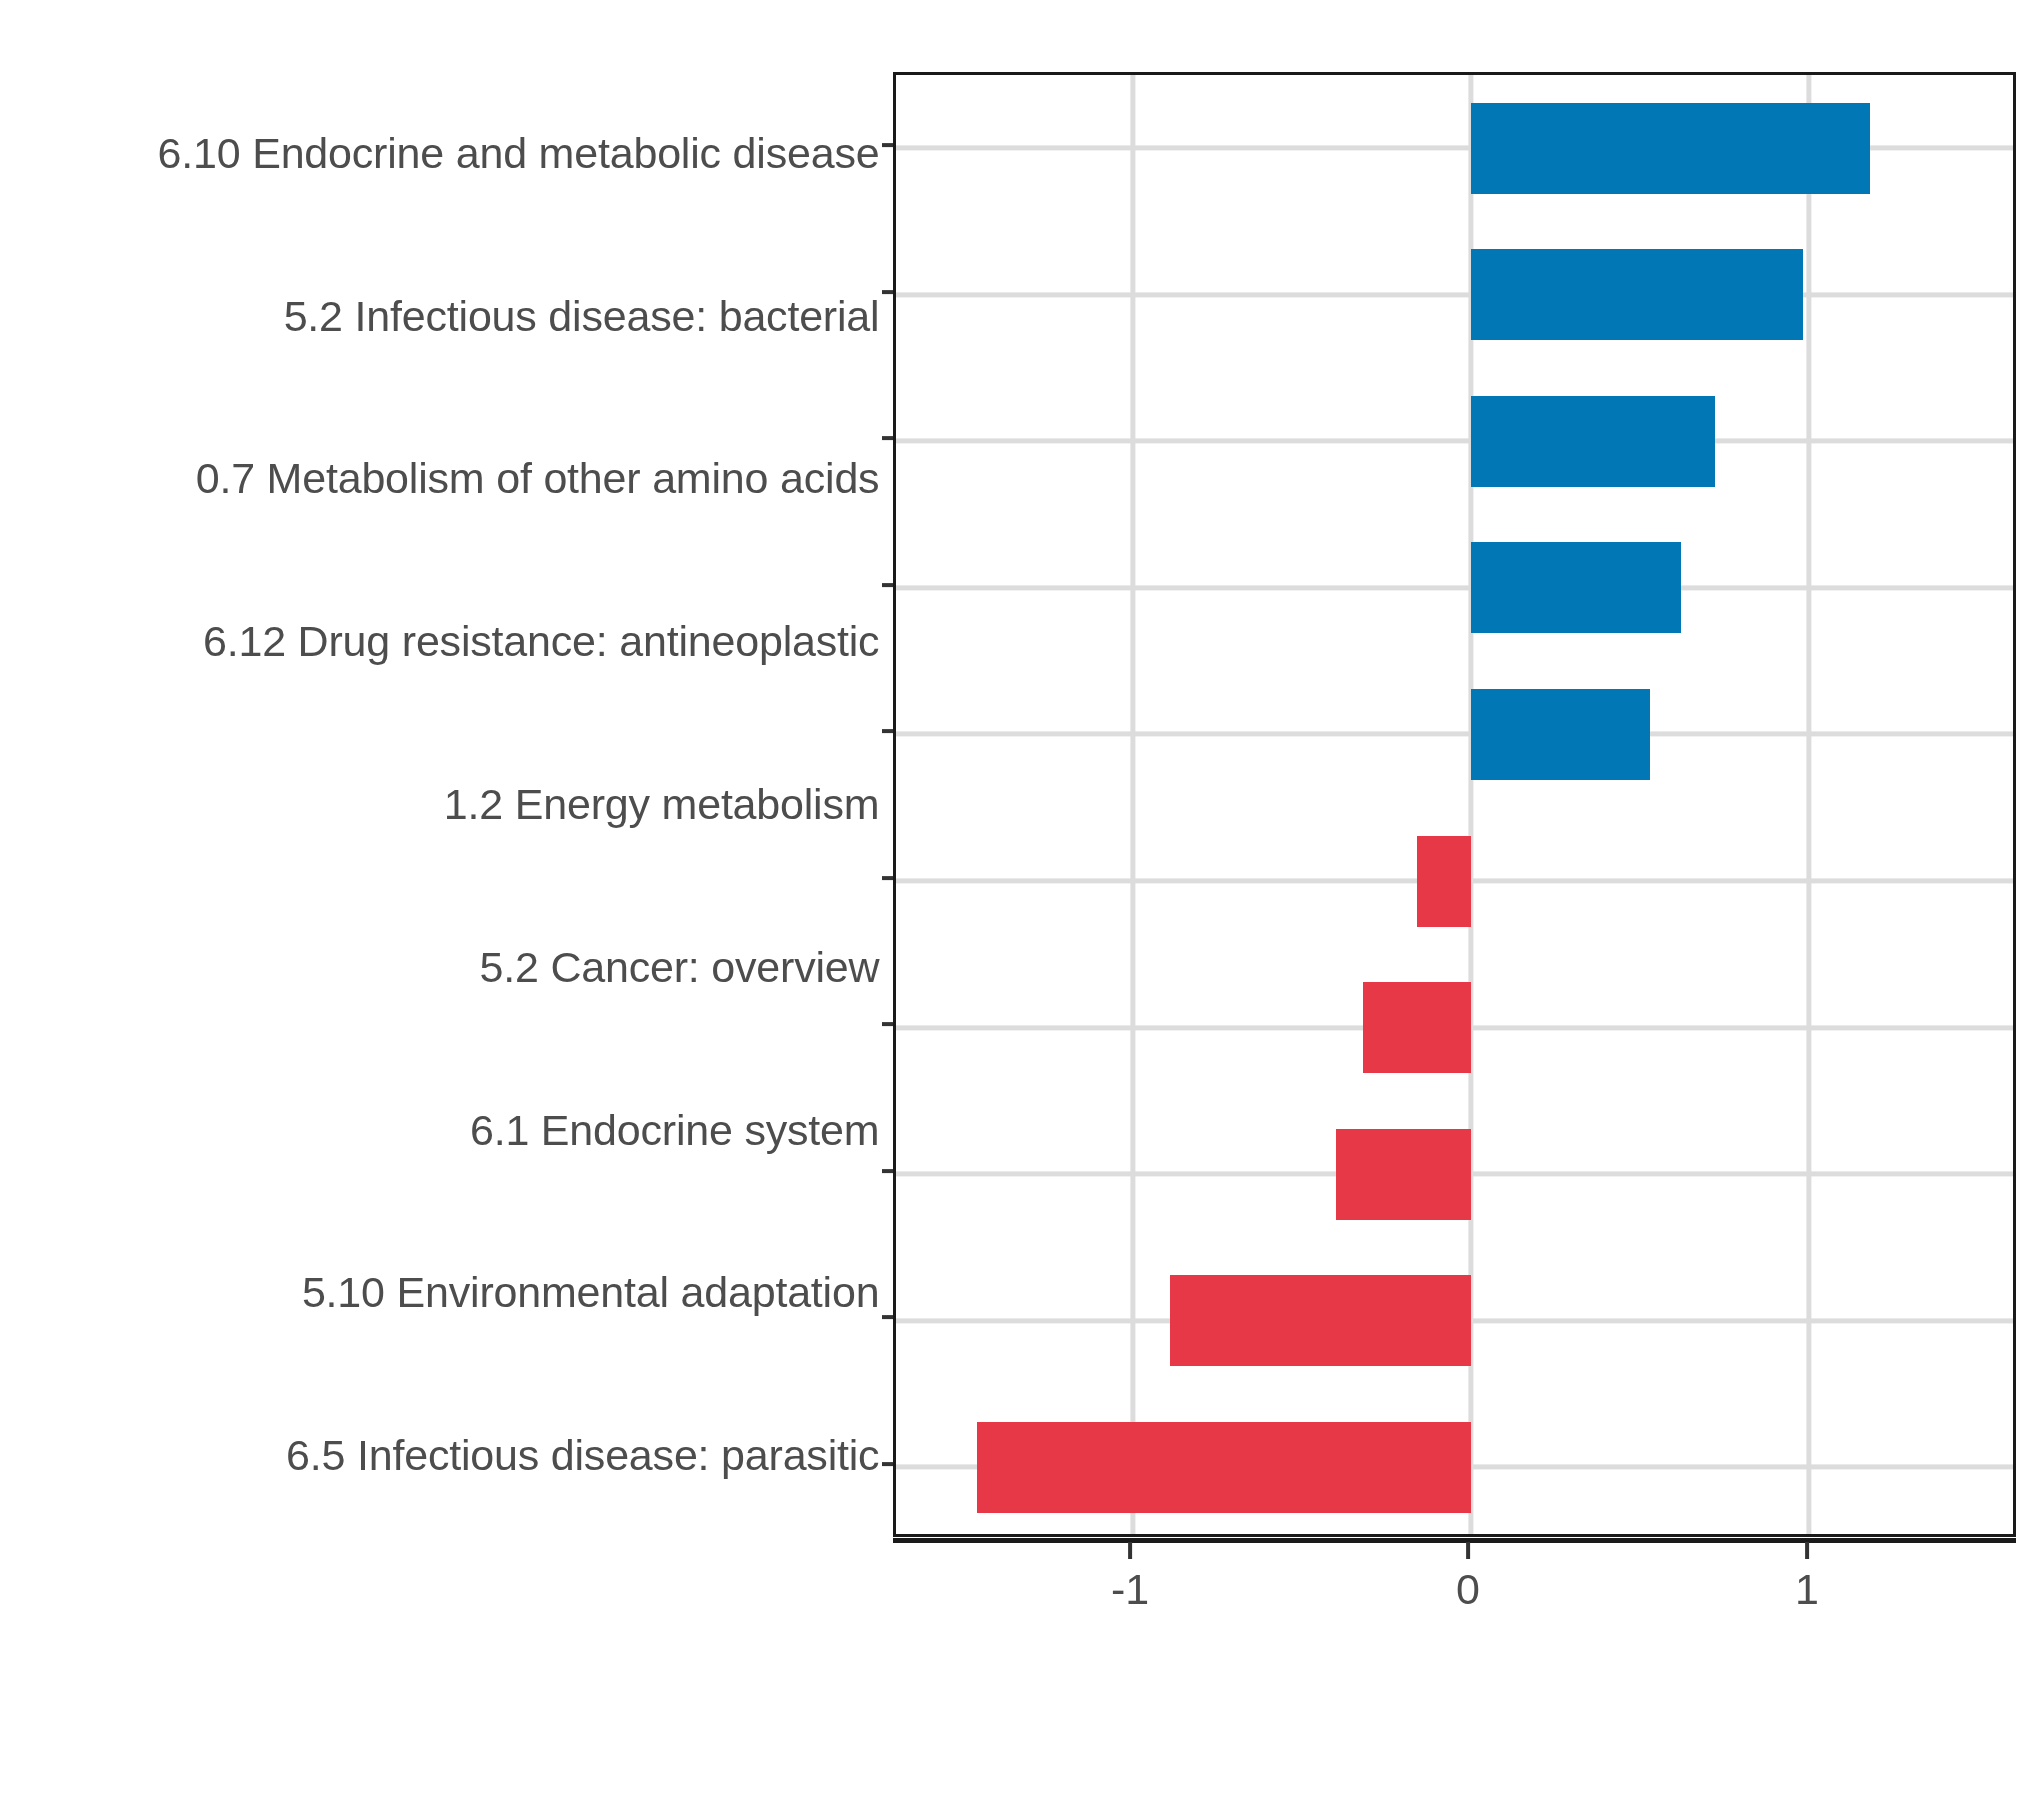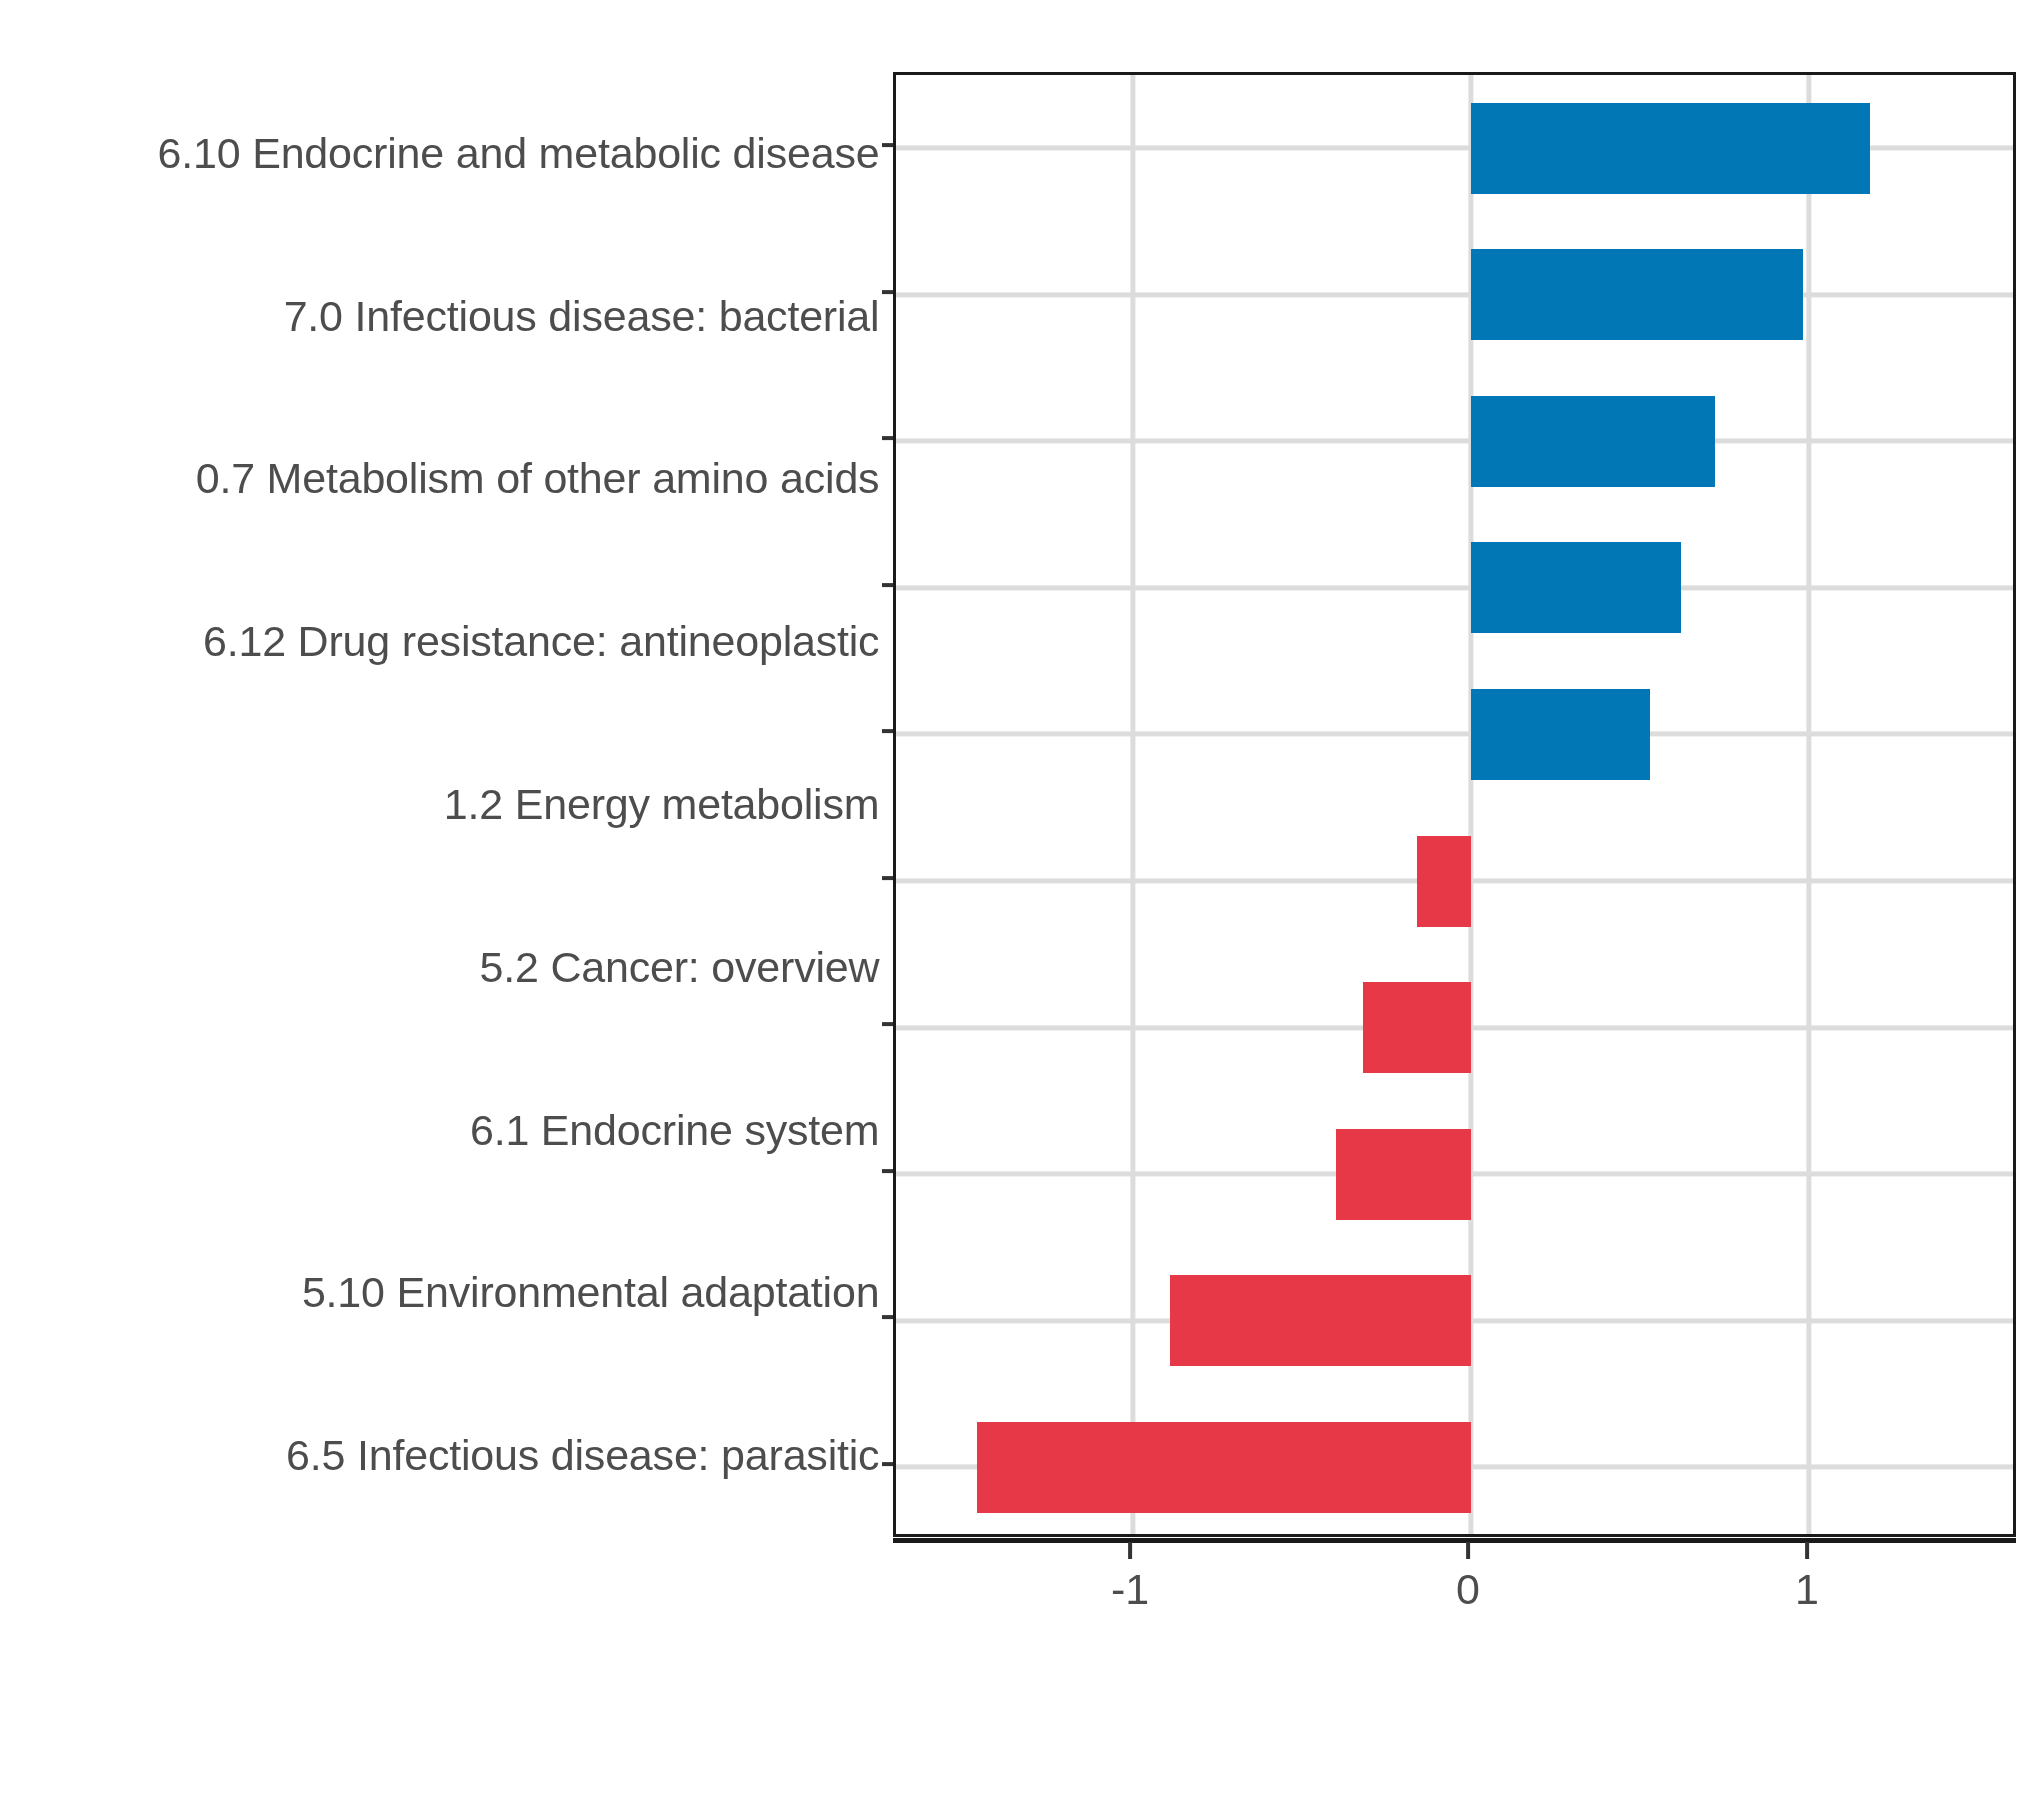--- a/index.html
+++ b/index.html
@@ -182,21 +182,21 @@
 </head>
 <body>
 
 <div id="root">
 
   <div id="ylabels">
       <div class="ylabel-row">
         <span class="ylabel-text">6.10 Endocrine and metabolic disease</span>
       </div>
       <div class="ylabel-row">
-        <span class="ylabel-text">7.0 Infectious disease: bacterial</span>
+        <span class="ylabel-text">5.2 Infectious disease: bacterial</span>
       </div>
       <div class="ylabel-row">
         <span class="ylabel-text">0.7 Metabolism of other amino acids</span>
       </div>
       <div class="ylabel-row">
         <span class="ylabel-text">6.12 Drug resistance: antineoplastic</span>
       </div>
       <div class="ylabel-row">
         <span class="ylabel-text">1.2 Energy metabolism</span>
       </div>

